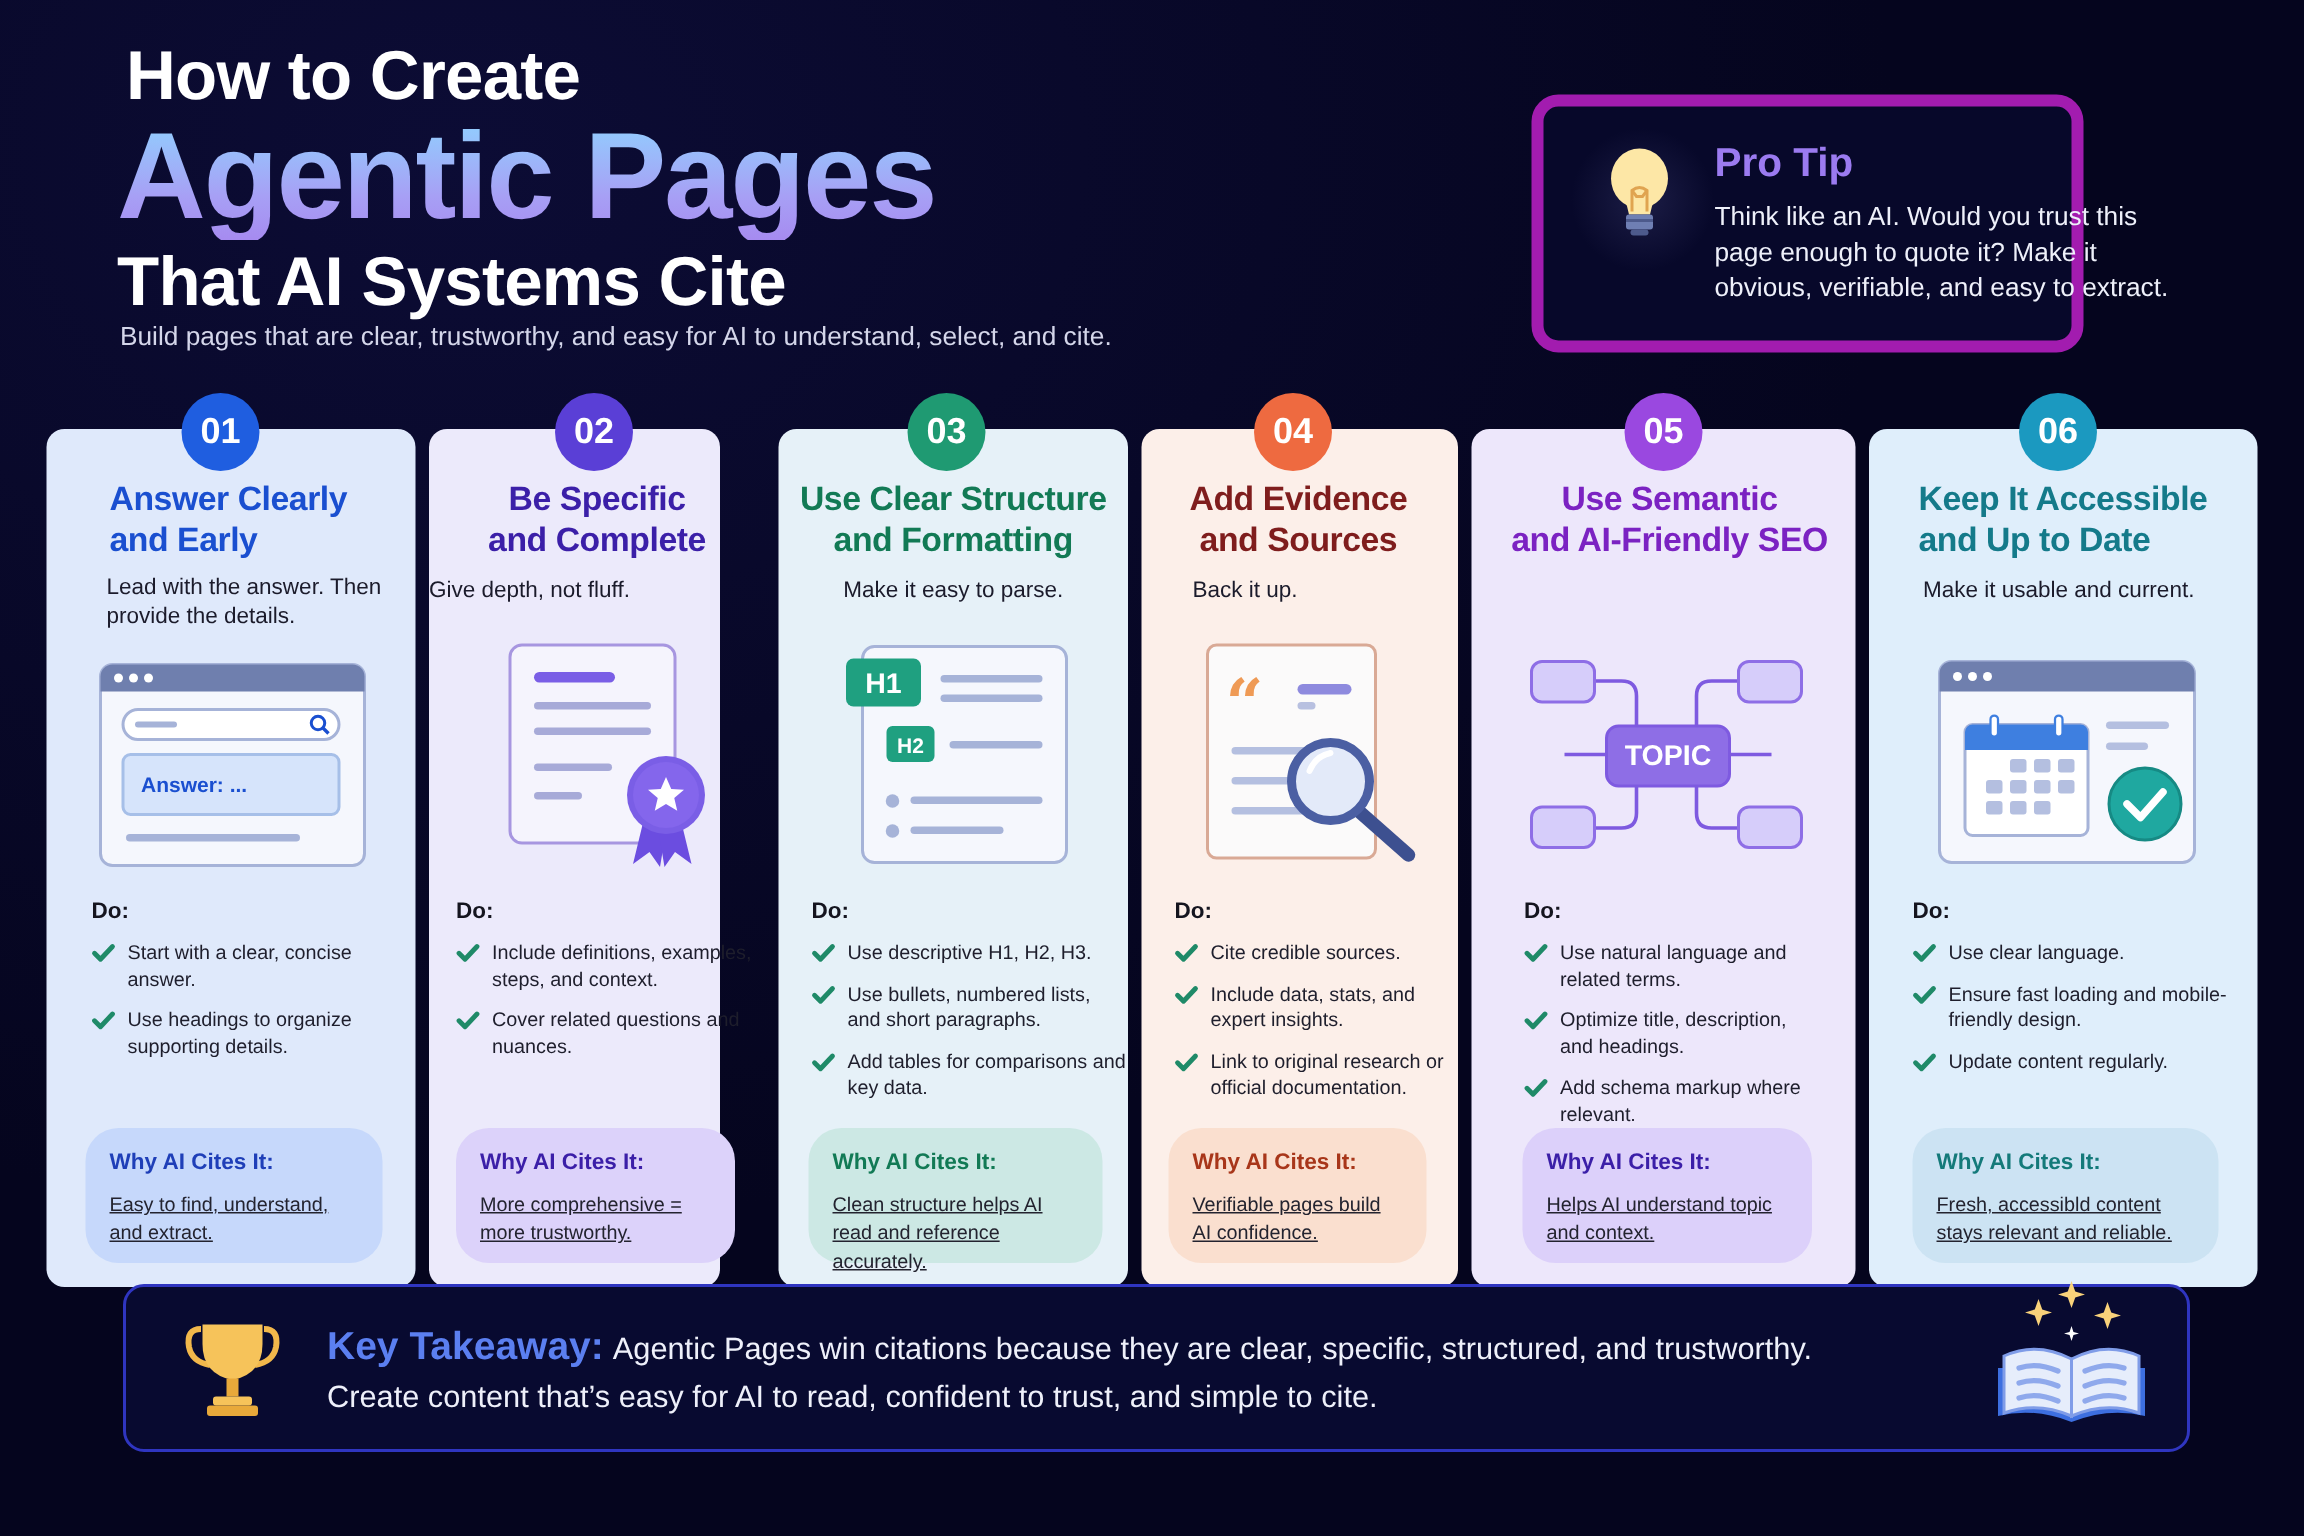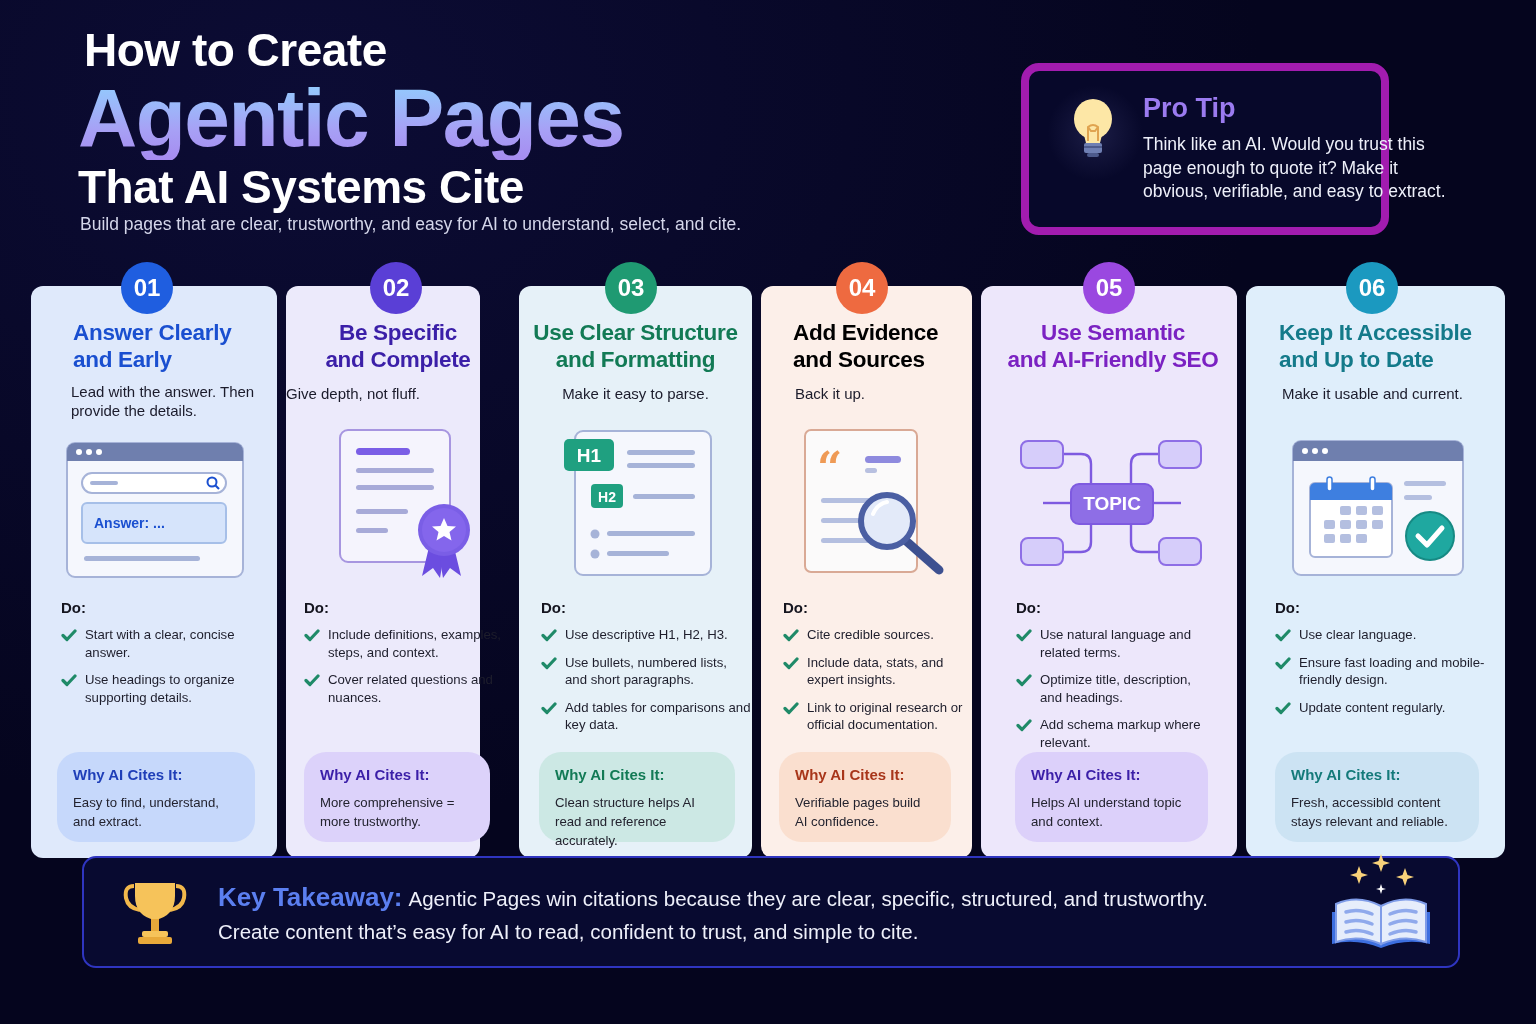--- a/index.html
+++ b/index.html
@@ -19,21 +19,21 @@
   .badge{position:absolute;top:262px;width:52px;height:52px;border-radius:50%;display:flex;align-items:center;justify-content:center;font-size:24px;font-weight:700;color:#fff;z-index:3;}
   .c-title{position:absolute;font-size:22.5px;font-weight:700;line-height:27px;letter-spacing:-0.3px;}
   .c-sub{position:absolute;font-size:15px;line-height:19px;color:#1b1b2b;}
   .illus{position:absolute;}
   .do-label{position:absolute;top:313px;font-size:15px;font-weight:700;color:#15151f;}
   .do-list{position:absolute;top:340px;list-style:none;margin:0;padding:0;}
   .do-list li{position:relative;padding-left:24px;font-size:13.2px;line-height:17.5px;color:#1e1e2c;margin-bottom:10px;}
   .do-list li .chk{position:absolute;left:0;top:1px;width:16px;height:16px;}
   .why{position:absolute;top:466px;height:90px;border-radius:22px;box-sizing:border-box;padding:14px 16px;}
   .why .w-title{font-size:15px;font-weight:700;margin-bottom:10px;}
-  .why .w-body{font-size:13.2px;line-height:19px;color:#23232f;}
+  .why .w-body{font-size:13.2px;line-height:19px;color:#23232f;text-decoration:underline;}
   .takeaway{position:absolute;left:82px;top:856px;width:1378px;height:112px;border:2px solid #2f35c0;border-radius:14px;background:#080a30;box-sizing:border-box;}
   .takeaway .trophy{position:absolute;left:38px;top:22px;}
   .takeaway .kt-line1{position:absolute;left:134px;top:24px;font-size:20.5px;color:#eef0fa;white-space:nowrap;}
   .takeaway .kt-label{font-size:26px;font-weight:700;color:#5b7ff0;margin-right:6px;}
   .takeaway .kt-line2{position:absolute;left:134px;top:62px;font-size:20.5px;color:#eef0fa;white-space:nowrap;}
   .takeaway .book{position:absolute;left:1242px;top:-6px;}
 </style>
 </head>
 <body>
 
@@ -166,21 +166,21 @@
         </svg><span>Add tables for comparisons and key data.</span></li>
   </ul>
   <div class="why" style="left:20px;width:196px;background:#cce8e4;">
     <div class="w-title" style="color:#127a55;">Why AI Cites It:</div>
     <div class="w-body">Clean structure helps AI read and reference accurately.</div>
   </div>
 </div>
 
 <div class="badge" style="left:836px;background:#ee6a40;">04</div>
 <div class="card" style="left:761px;width:211px;background:#fcefe9;">
-  <div class="c-title" style="left:32px;top:33px;color:#000000;">
+  <div class="c-title" style="left:32px;top:33px;color:#7f1d1d;text-align:center;">
     <div>Add Evidence</div>
     <div>and Sources</div>
   </div>
   <div class="c-sub" style="left:34px;top:98px;">Back it up.</div>
   <svg class="illus" style="left:42px;top:142px;" width="145" height="150" viewBox="0 0 145 150">
     <rect x="2" y="2" width="112" height="142" rx="6" fill="#fbfafa" stroke="#d9a995" stroke-width="2"></rect>
     <text x="14" y="56" font-family="DejaVu Serif, serif" font-size="44" font-weight="700" fill="#ef9a55">“</text>
     <rect x="62" y="28" width="36" height="7" rx="3.5" fill="#8e8ade"></rect>
     <rect x="62" y="40" width="12" height="5" rx="2.5" fill="#b8c0e0"></rect>
     <rect x="18" y="70" width="60" height="5" rx="2.5" fill="#b4bfe0"></rect>

